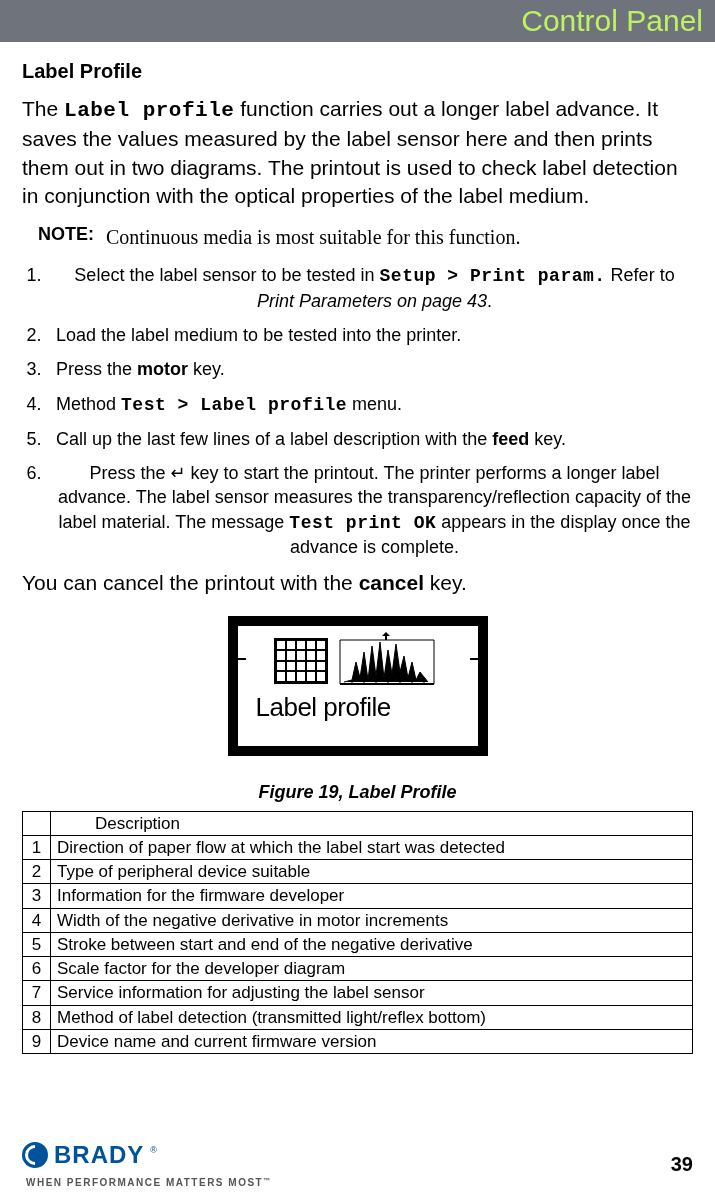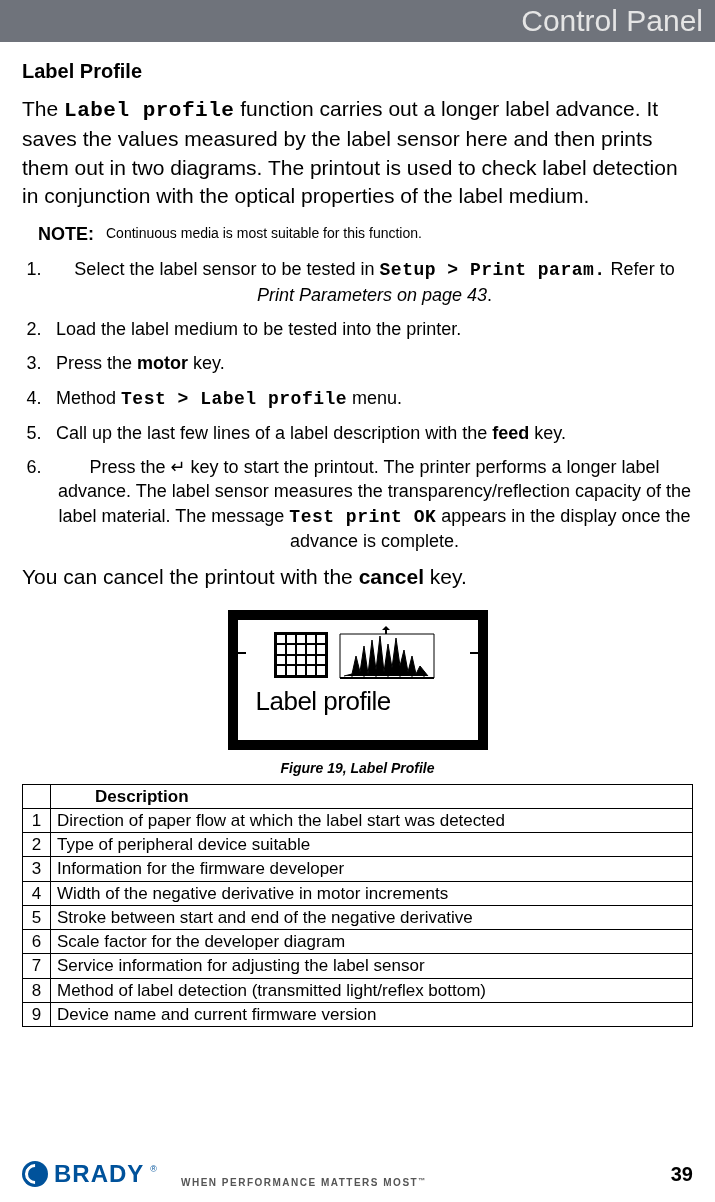--- a/index.html
+++ b/index.html
@@ -1,61 +1,61 @@
 <!DOCTYPE html>
 <html><head>
 <meta charset="utf-8">
 <style>
   * { box-sizing: border-box; margin: 0; padding: 0; }
   html, body { width: 715px; font-family: Arial, Helvetica, sans-serif; color: #000; background: #fff; }
   body { padding: 0; }
   .page { width: 715px; height: 1202px; position: relative; padding: 0; }
   .header-bar {
     background: #6f737b;
-    color: #e5e5e5;
+    color: #bef264;
     text-align: right;
     font-size: 30px;
     padding: 4px 12px 4px 0;
     font-weight: 400;
     margin-bottom: 18px;
   }
   .content { padding: 0 22px 0 22px; }
   h2 { font-size: 20px; font-weight: bold; margin-bottom: 12px; }
   p { font-size: 21px; line-height: 1.35; margin-bottom: 14px; }
   .mono { font-family: "Courier New", monospace; font-weight: bold; letter-spacing: 0.5px; }
   .note-row { display: flex; gap: 12px; margin-bottom: 12px; }
   .note-label { font-weight: bold; font-size: 18px; width: 72px; flex: none; text-align: right; }
-  .note-text { font-size: 14px; line-height: 1.35; }
+  .note-text { font-size: 20px; line-height: 1.35; font-family: Liberation Serif, serif; }
   ol { list-style: none; counter-reset: step; padding: 0; margin: 0 0 10px 0; }
   ol li { counter-increment: step; display: flex; gap: 10px; font-size: 18px; line-height: 1.35; margin-bottom: 10px; text-align: center; }
   ol li::before { content: counter(step) "."; width: 24px; flex: none; }
   .italic { font-style: italic; }
   .bold { font-weight: bold; }
   .figure-wrap { text-align: center; margin: 18px 0 10px 0; }
-  .figure-caption { text-align: center; font-weight: bold; font-style: italic; font-size: 14px; margin: 10px 0 8px 0; }
+  .figure-caption { text-align: center; font-weight: bold; font-style: italic; font-size: 18px; margin: 26px 0 8px 0; }
   .screen-box {
     display: inline-block; background: #000; padding: 10px; width: 260px; height: 140px; position: relative;
   }
   .screen-inner { background: #fff; width: 240px; height: 120px; padding: 6px 8px 0 8px; position: relative; }
   .icon-row { display: flex; align-items: flex-start; gap: 4px; justify-content: center; height: 58px; }
   .grid-icon { width: 54px; height: 46px; border: 2px solid #000; display: grid; grid-template-columns: repeat(5,1fr); grid-template-rows: repeat(4,1fr); margin-top: 6px; }
   .grid-icon div { border: 0.5px solid #000; }
   .graph-wrap { width: 110px; height: 56px; position: relative; }
   .graph-wrap svg { width: 110px; height: 56px; }
   .dash-left, .dash-right { position: absolute; top: 32px; width: 8px; height: 2px; background: #000; }
   .dash-left { left: 0; }
   .dash-right { right: 0; }
   .screen-label { font-size: 26px; font-family: Arial, sans-serif; font-weight: 400; text-align: left; padding-left: 10px; margin-top: 2px; letter-spacing: -0.5px; }
   table { border-collapse: collapse; width: 100%; font-size: 17px; }
   table td, table th { border: 1.5px solid #000; padding: 1px 6px; text-align: left; vertical-align: top; line-height: 1.25; }
-  table th { font-weight: bold; padding-left: 44px; }
+  table th { font-weight: normal; padding-left: 44px; }
   table td.num { width: 28px; text-align: center; }
   table tr.head td.num { border-right: 1.5px solid #000; }
   .footer { position: absolute; bottom: 14px; left: 0; right: 0; padding: 0 22px; display: flex; align-items: center; justify-content: space-between; }
-  .footer-left { display: flex; align-items: flex-end; gap: 20px; }
+  .footer-left { display: flex; align-items: flex-start; gap: 8px; flex-direction: column; }
   .brady-logo { display: flex; align-items: center; gap: 6px; }
   .brady-icon { width: 26px; height: 26px; border-radius: 50%; background: #00529b; position: relative; display:flex; align-items:center; justify-content:center; }
   .brady-icon::before { content:""; width:14px; height:14px; border:3px solid #fff; border-top-color:transparent; border-right-color:transparent; border-radius:50%; transform:rotate(45deg); position:absolute; }
   .brady-text { font-weight: 900; font-size: 24px; color: #00529b; letter-spacing: 1px; font-family: Arial, sans-serif; }
   .brady-reg { font-size: 9px; color:#00529b; align-self:flex-start; margin-top:4px; }
   .brady-tag { font-size: 10px; letter-spacing: 1.5px; color: #555; font-weight: bold; margin-left: 4px; }
   .brady-tm { font-size: 7px; color:#555; vertical-align: top; }
   .page-num { font-weight: bold; font-size: 20px; }
   .enter-sym { font-family: Arial; }
 </style>

